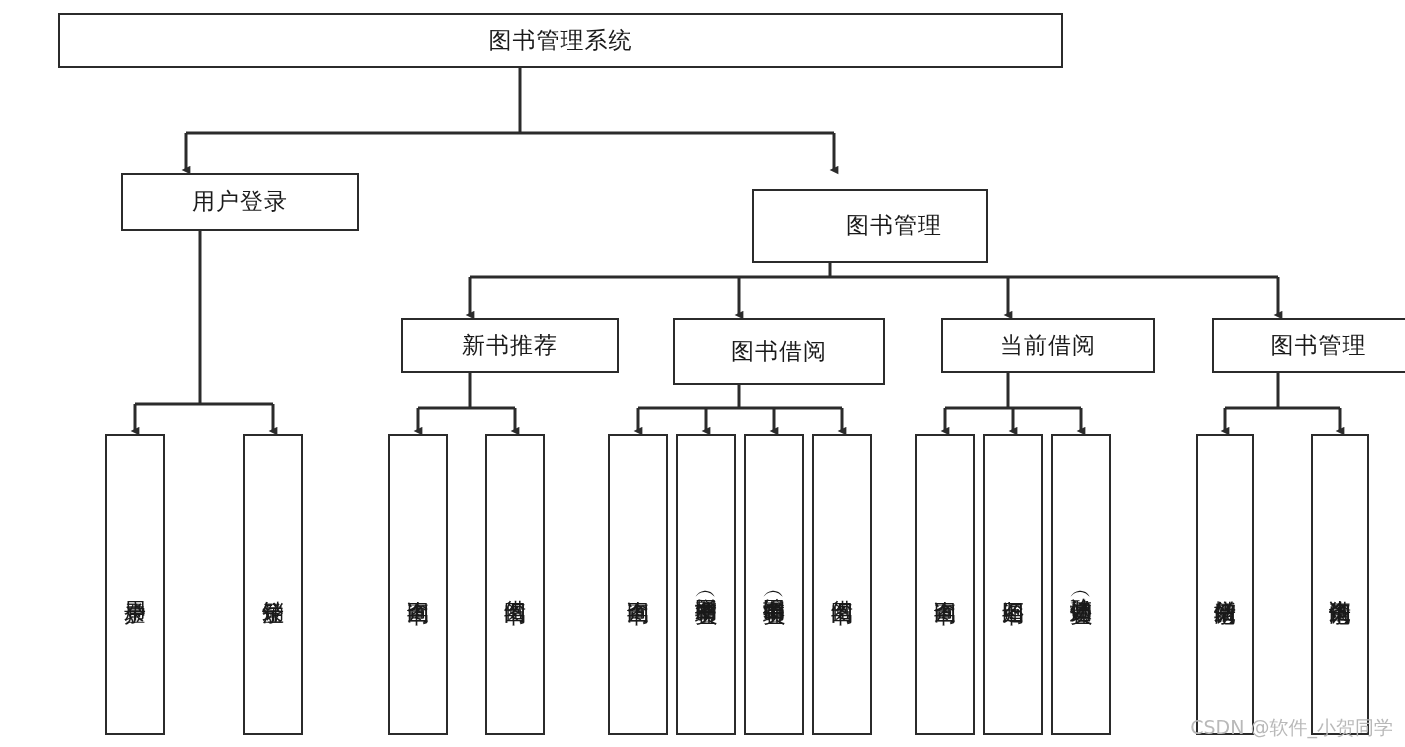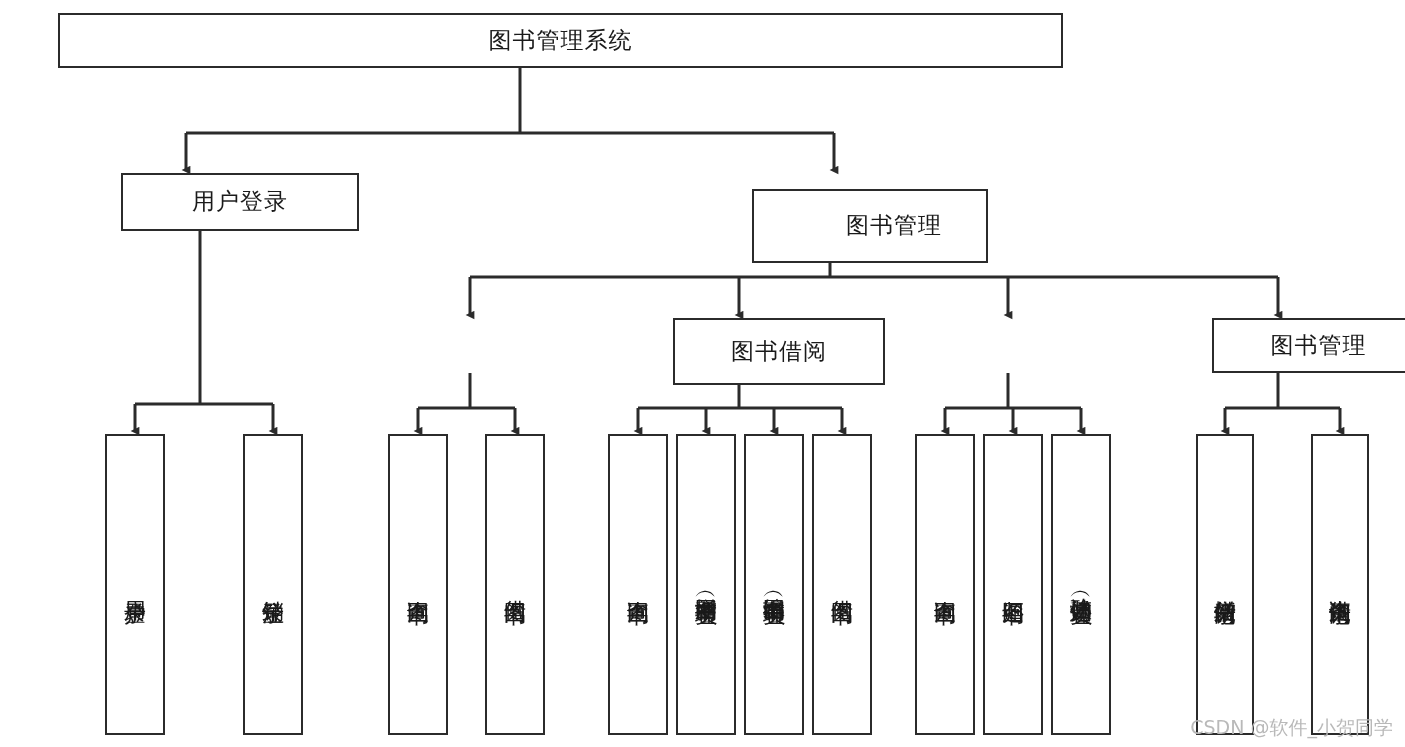--- a/index.html
+++ b/index.html
@@ -129,22 +129,28 @@
     <span class="lbl">图书管理系统</span>
   </div>
 
   <div class="node horiz" style="left:81px; top:173px; width:238px; height:58px;">
     <span class="lbl">用户登录</span>
   </div>
   <div class="node horiz" style="left:712px; top:189px; width:236px; height:74px;padding-left:48px;">
     <span class="lbl">图书管理</span>
   </div>
 
+  <div class="node horiz" style="left:361px; top:318px; width:218px; height:55px;">
+    <span class="lbl">新书推荐</span>
+  </div>
   <div class="node horiz" style="left:633px; top:318px; width:212px; height:67px;">
     <span class="lbl">图书借阅</span>
+  </div>
+  <div class="node horiz" style="left:901px; top:318px; width:214px; height:55px;">
+    <span class="lbl">当前借阅</span>
   </div>
   <div class="node horiz" style="left:1172px; top:318px; width:213px; height:55px;">
     <span class="lbl">图书管理</span>
   </div>
 
   <div class="node vert" style="left:105px; top:434px; width:60px; height:301px;">
     <span class="lbl">用户登录</span>
   </div>
   <div class="node vert" style="left:243px; top:434px; width:60px; height:301px;">
     <span class="lbl">注销登录</span>

